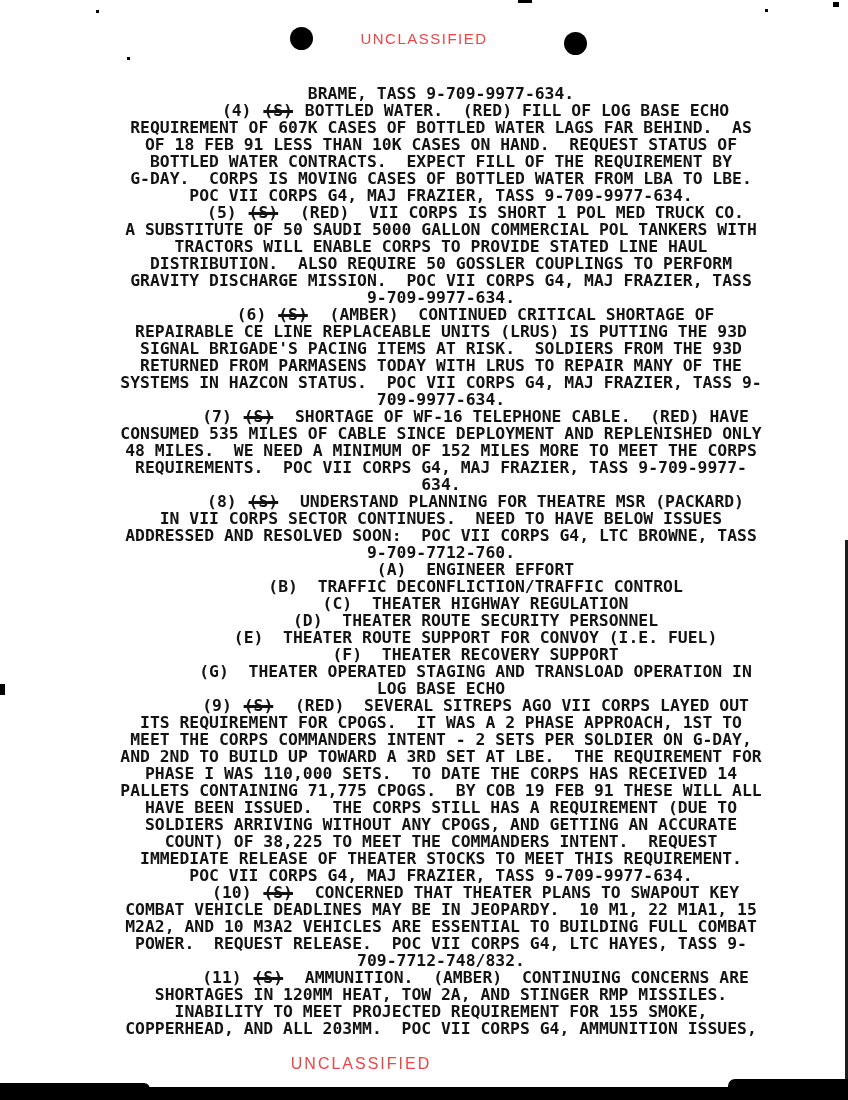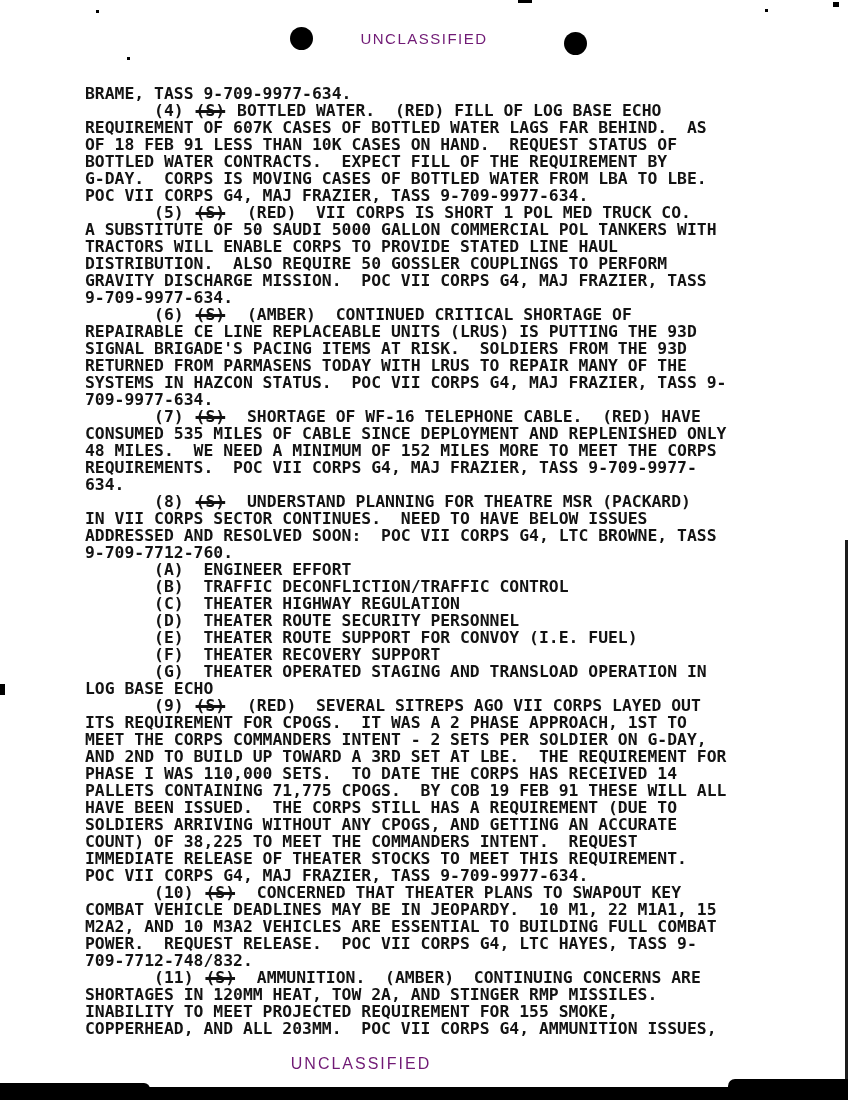--- a/index.html
+++ b/index.html
@@ -6,21 +6,21 @@
   html, body { width: 848px; height: 1100px; }
   body {
     position: relative;
     background: #ffffff;
     overflow: hidden;
     font-family: "DejaVu Sans Mono", monospace;
   }
   .classification {
     position: absolute;
     font-family: "Liberation Sans", sans-serif;
-    color: #701a75;
+    color: #ef4444;
     letter-spacing: 1.5px;
   }
   .header-band {
     top: 30px;
     left: 0;
     width: 848px;
     text-align: center;
     font-size: 15px;
   }
   .footer-band {
@@ -34,20 +34,21 @@
   .doc {
     position: absolute;
     left: 85px;
     top: 85px;
     width: 712px;
     font-size: 16.4px;
     line-height: 17px;
     font-weight: 700;
     color: #131313;
     white-space: pre;
+    text-align: center;
   }
   .line { height: 17px; }
   .struck {
     text-decoration: line-through;
     text-decoration-thickness: 2.6px;
     padding: 0 2px;
   }
   .hole {
     position: absolute;
     width: 23px;

